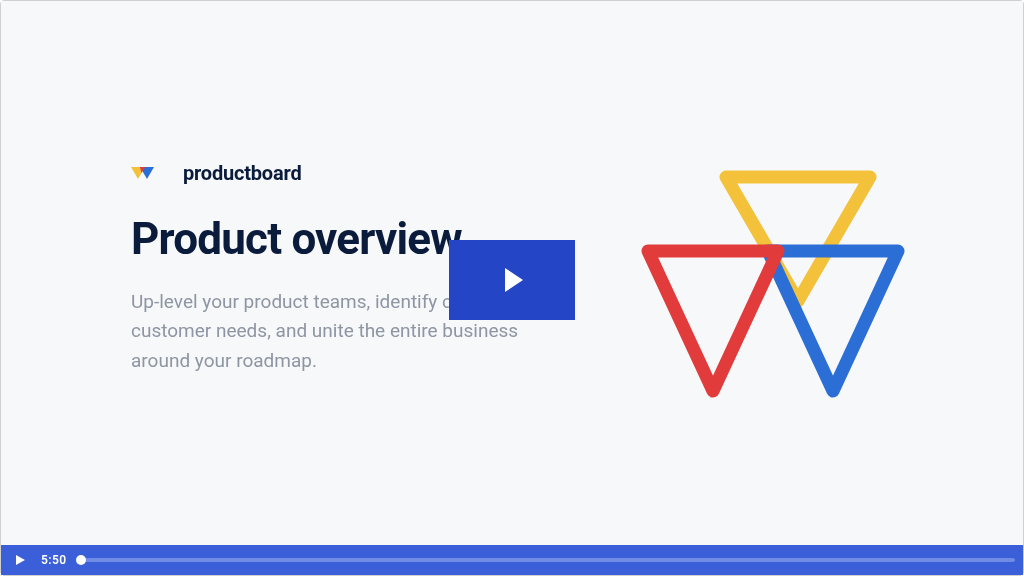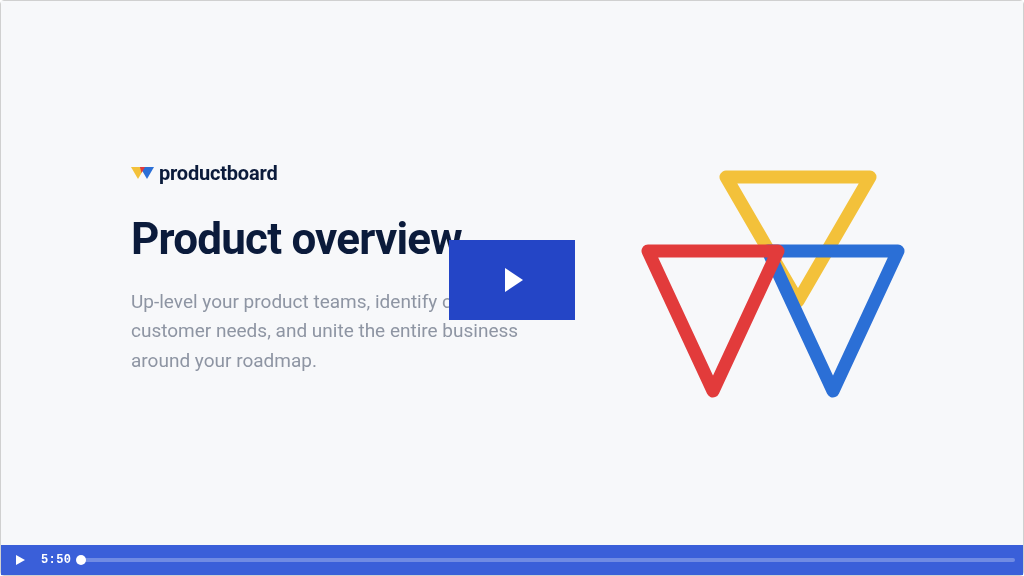--- a/index.html
+++ b/index.html
@@ -19,21 +19,21 @@
   }
   .content {
     position: absolute;
     left: 130px;
     top: 160px;
     width: 430px;
   }
   .brand-row {
     display: flex;
     align-items: center;
-    gap: 4px;
+    gap: 28px;
     margin-bottom: 28px;
   }
   .brand-logo svg { display: block; }
   .brand-name {
     font-size: 20px;
     font-weight: 700;
     color: #0b1b3b;
     letter-spacing: -0.2px;
   }
   .heading {
@@ -84,21 +84,21 @@
   }
   .ctl-btn {
     display: flex;
     align-items: center;
     justify-content: center;
     width: 22px;
     height: 22px;
     cursor: pointer;
   }
   .ctl-btn svg { display: block; }
-  .time { font-weight: 600; letter-spacing: 0.4px; min-width: 30px; font-family: Liberation Mono, monospace; }
+  .time { font-weight: 600; letter-spacing: 0.4px; min-width: 30px; }
   .progress {
     flex: 1;
     height: 4px;
     background: rgba(255,255,255,0.28);
     border-radius: 2px;
     position: relative;
     cursor: pointer;
   }
   .progress .dot {
     position: absolute;

